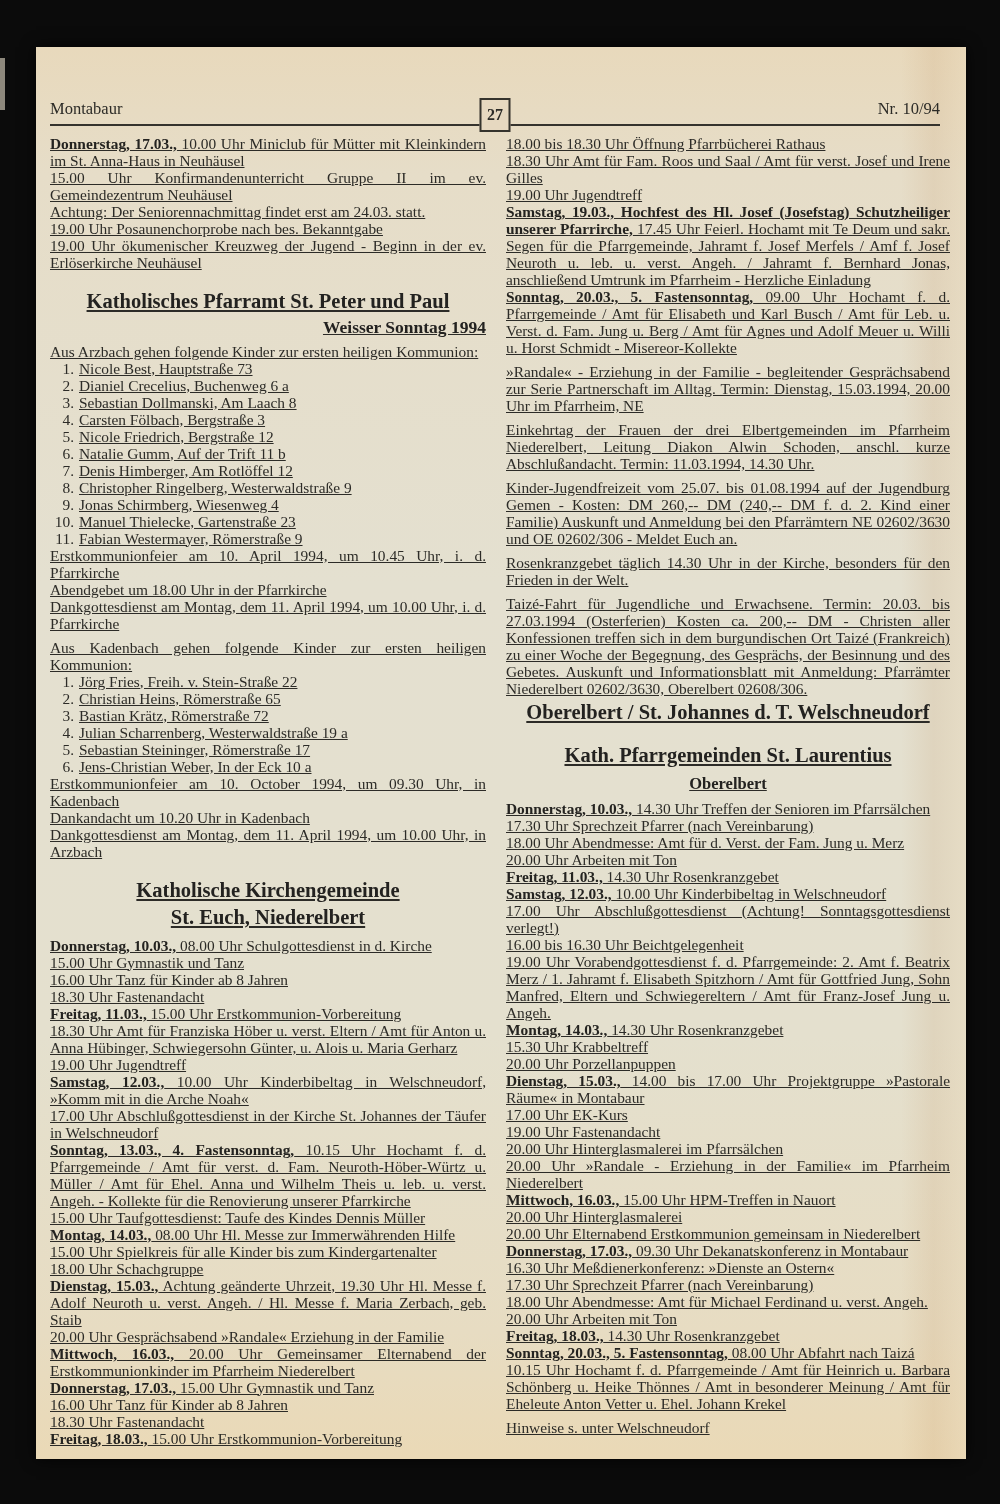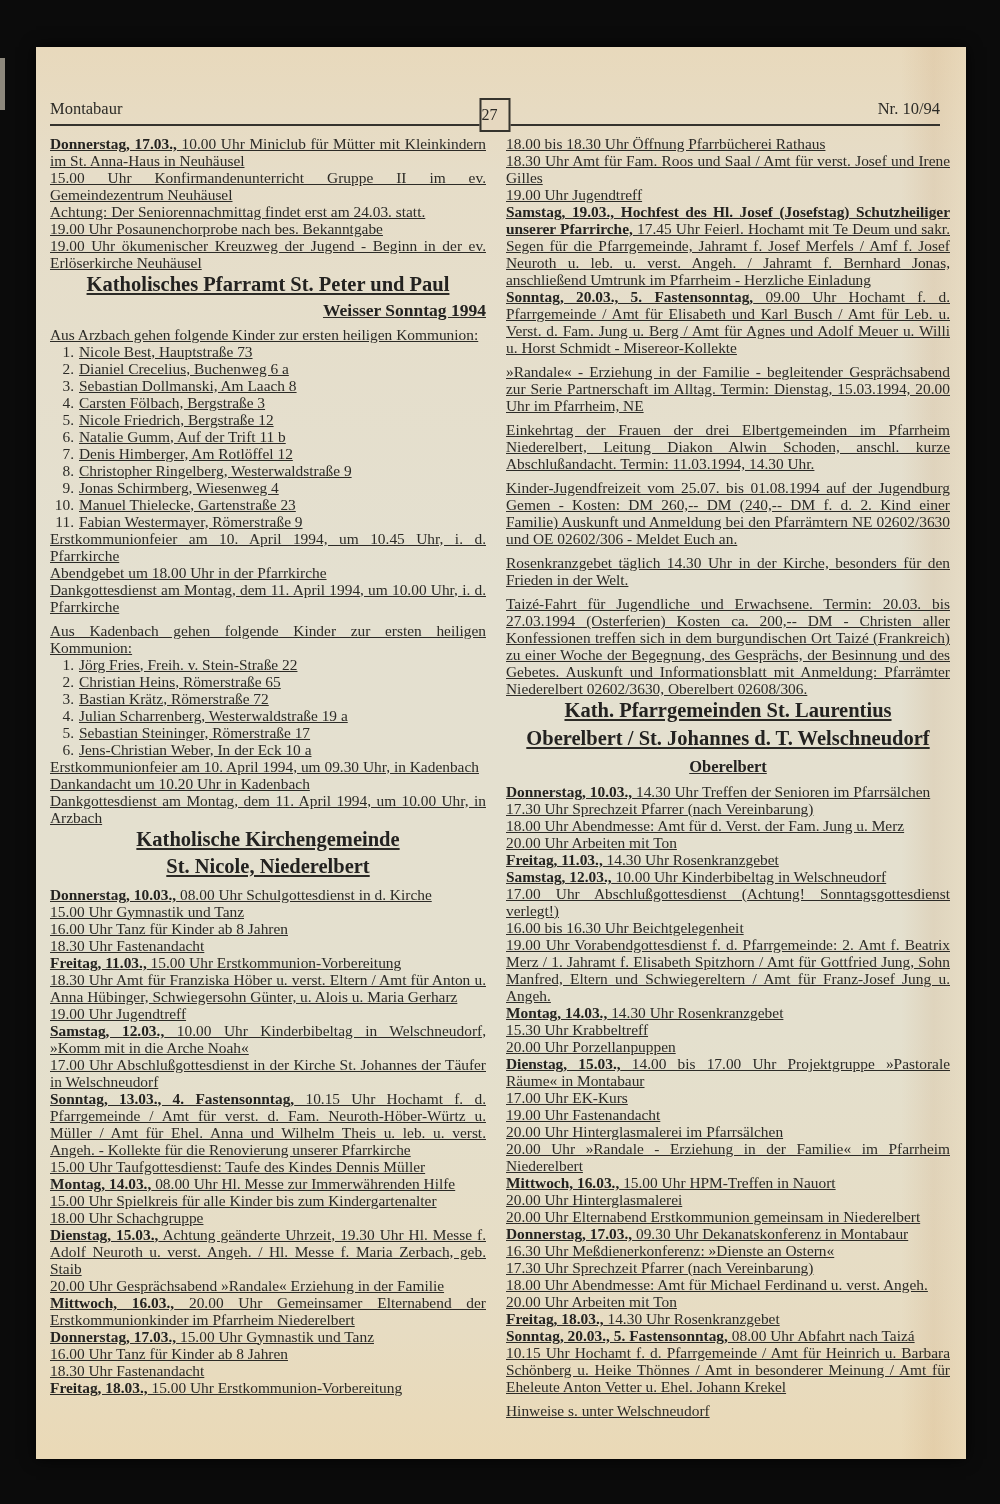--- a/index.html
+++ b/index.html
@@ -26,43 +26,44 @@
     padding-bottom:5px;
     border-bottom:2.5px solid #35332d;
     font-size:16.5px;
     gap:24px;
   }
   .page-box{
     position:absolute;left:50%;transform:translateX(-50%);bottom:-8px;
     width:27px;height:30px;
     border:2px solid #35332d;
     background:#e6d8c0;
-    display:flex;align-items:center;justify-content:flex-start;
+    display:flex;align-items:center;justify-content:center;
     font-size:16px;
+    font-weight:bold;
   }
   .content{
     display:flex;gap:20px;
     padding:9px 26px 0 14px;
     font-size:15.4px;line-height:17px;text-decoration:underline;
   }
   .col{width:436px;flex:0 0 auto;}
   .col.right{width:444px;}
   .p{text-align:justify;text-align-last:left;}
   .li{padding-left:29px;text-indent:-29px;}
   .li .num{display:inline-block;width:24px;text-align:right;margin-right:5px;text-indent:0;}
   .h1{
     font-weight:bold;text-align:center;
     font-size:20.5px;line-height:23.5px;
     margin-top:4px;margin-bottom:3px;
     color:#232220;
   }
   .h2{font-weight:bold;text-align:right;font-size:17.5px;line-height:20px;margin-bottom:6px;color:#232220;}
   .h3{font-weight:bold;text-align:center;font-size:16.5px;line-height:19px;color:#232220;}
   .mt1{margin-top:7px;}
-  .mt3{margin-top:2px;}
+  .mt3{margin-top:19px;}
   b{font-weight:bold;color:#242320;}
 </style>
 </head>
 <body>
 
 <div class="edge-sliver"></div>
 
 <div class="paper">
   <div class="header">
     <span>Montabaur</span>
@@ -95,25 +96,25 @@
         <div class="p">Erstkommunionfeier am 10. April 1994, um 10.45 Uhr, i. d. Pfarrkirche</div>
         <div class="p">Abendgebet um 18.00 Uhr in der Pfarrkirche</div>
         <div class="p">Dankgottesdienst am Montag, dem 11. April 1994, um 10.00 Uhr, i. d. Pfarrkirche</div>
         <div class="p mt1">Aus Kadenbach gehen folgende Kinder zur ersten heiligen Kommunion:</div>
         <div class="li"><span class="num">1.</span>Jörg Fries, Freih. v. Stein-Straße 22</div>
         <div class="li"><span class="num">2.</span>Christian Heins, Römerstraße 65</div>
         <div class="li"><span class="num">3.</span>Bastian Krätz, Römerstraße 72</div>
         <div class="li"><span class="num">4.</span>Julian Scharrenberg, Westerwaldstraße 19 a</div>
         <div class="li"><span class="num">5.</span>Sebastian Steininger, Römerstraße 17</div>
         <div class="li"><span class="num">6.</span>Jens-Christian Weber, In der Eck 10 a</div>
-        <div class="p">Erstkommunionfeier am 10. April 1994, um 09.30 Uhr, in Kadenbach</div>
+        <div class="p">Erstkommunionfeier am 10. October 1994, um 09.30 Uhr, in Kadenbach</div>
         <div class="p">Dankandacht um 10.20 Uhr in Kadenbach</div>
         <div class="p">Dankgottesdienst am Montag, dem 11. April 1994, um 10.00 Uhr, in Arzbach</div>
         <div class="h1 mt3">Katholische Kirchengemeinde</div>
-        <div class="h1">St. Nicole, Niederelbert</div>
+        <div class="h1">St. Euch, Niederelbert</div>
         <div class="p mt1"><b>Donnerstag, 10.03.,</b> 08.00 Uhr Schulgottesdienst in d. Kirche</div>
         <div class="p">15.00 Uhr Gymnastik und Tanz</div>
         <div class="p">16.00 Uhr Tanz für Kinder ab 8 Jahren</div>
         <div class="p">18.30 Uhr Fastenandacht</div>
         <div class="p"><b>Freitag, 11.03.,</b> 15.00 Uhr Erstkommunion-Vorbereitung</div>
         <div class="p">18.30 Uhr Amt für Franziska Höber u. verst. Eltern / Amt für Anton u. Anna Hübinger, Schwiegersohn Günter, u. Alois u. Maria Gerharz</div>
         <div class="p">19.00 Uhr Jugendtreff</div>
         <div class="p"><b>Samstag, 12.03.,</b> 10.00 Uhr Kinderbibeltag in Welschneudorf, »Komm mit in die Arche Noah«</div>
         <div class="p">17.00 Uhr Abschlußgottesdienst in der Kirche St. Johannes der Täufer in Welschneudorf</div>
         <div class="p"><b>Sonntag, 13.03., 4. Fastensonntag,</b> 10.15 Uhr Hochamt f. d. Pfarrgemeinde / Amt für verst. d. Fam. Neuroth-Höber-Würtz u. Müller / Amt für Ehel. Anna und Wilhelm Theis u. leb. u. verst. Angeh. - Kollekte für die Renovierung unserer Pfarrkirche</div>
@@ -133,22 +134,22 @@
         <div class="p">18.00 bis 18.30 Uhr Öffnung Pfarrbücherei Rathaus</div>
         <div class="p">18.30 Uhr Amt für Fam. Roos und Saal / Amt für verst. Josef und Irene Gilles</div>
         <div class="p">19.00 Uhr Jugendtreff</div>
         <div class="p"><b>Samstag, 19.03., Hochfest des Hl. Josef (Josefstag) Schutzheiliger unserer Pfarrirche,</b> 17.45 Uhr Feierl. Hochamt mit Te Deum und sakr. Segen für die Pfarrgemeinde, Jahramt f. Josef Merfels / Amf f. Josef Neuroth u. leb. u. verst. Angeh. / Jahramt f. Bernhard Jonas, anschließend Umtrunk im Pfarrheim - Herzliche Einladung</div>
         <div class="p"><b>Sonntag, 20.03., 5. Fastensonntag,</b> 09.00 Uhr Hochamt f. d. Pfarrgemeinde / Amt für Elisabeth und Karl Busch / Amt für Leb. u. Verst. d. Fam. Jung u. Berg / Amt für Agnes und Adolf Meuer u. Willi u. Horst Schmidt - Misereor-Kollekte</div>
         <div class="p mt1">»Randale« - Erziehung in der Familie - begleitender Gesprächsabend zur Serie Partnerschaft im Alltag. Termin: Dienstag, 15.03.1994, 20.00 Uhr im Pfarrheim, NE</div>
         <div class="p mt1">Einkehrtag der Frauen der drei Elbertgemeinden im Pfarrheim Niederelbert, Leitung Diakon Alwin Schoden, anschl. kurze Abschlußandacht. Termin: 11.03.1994, 14.30 Uhr.</div>
         <div class="p mt1">Kinder-Jugendfreizeit vom 25.07. bis 01.08.1994 auf der Jugendburg Gemen - Kosten: DM 260,-- DM (240,-- DM f. d. 2. Kind einer Familie) Auskunft und Anmeldung bei den Pfarrämtern NE 02602/3630 und OE 02602/306 - Meldet Euch an.</div>
         <div class="p mt1">Rosenkranzgebet täglich 14.30 Uhr in der Kirche, besonders für den Frieden in der Welt.</div>
         <div class="p mt1">Taizé-Fahrt für Jugendliche und Erwachsene. Termin: 20.03. bis 27.03.1994 (Osterferien) Kosten ca. 200,-- DM - Christen aller Konfessionen treffen sich in dem burgundischen Ort Taizé (Frankreich) zu einer Woche der Begegnung, des Gesprächs, der Besinnung und des Gebetes. Auskunft und Informationsblatt mit Anmeldung: Pfarrämter Niederelbert 02602/3630, Oberelbert 02608/306.</div>
+        <div class="h1">Oberelbert / St. Johannes d. T. Welschneudorf</div>
         <div class="h1 mt3">Kath. Pfarrgemeinden St. Laurentius</div>
-        <div class="h1">Oberelbert / St. Johannes d. T. Welschneudorf</div>
         <div class="h3 mt1">Oberelbert</div>
         <div class="p mt1"><b>Donnerstag, 10.03.,</b> 14.30 Uhr Treffen der Senioren im Pfarrsälchen</div>
         <div class="p">17.30 Uhr Sprechzeit Pfarrer (nach Vereinbarung)</div>
         <div class="p">18.00 Uhr Abendmesse: Amt für d. Verst. der Fam. Jung u. Merz</div>
         <div class="p">20.00 Uhr Arbeiten mit Ton</div>
         <div class="p"><b>Freitag, 11.03.,</b> 14.30 Uhr Rosenkranzgebet</div>
         <div class="p"><b>Samstag, 12.03.,</b> 10.00 Uhr Kinderbibeltag in Welschneudorf</div>
         <div class="p">17.00 Uhr Abschlußgottesdienst (Achtung! Sonntagsgottesdienst verlegt!)</div>
         <div class="p">16.00 bis 16.30 Uhr Beichtgelegenheit</div>
         <div class="p">19.00 Uhr Vorabendgottesdienst f. d. Pfarrgemeinde: 2. Amt f. Beatrix Merz / 1. Jahramt f. Elisabeth Spitzhorn / Amt für Gottfried Jung, Sohn Manfred, Eltern und Schwiegereltern / Amt für Franz-Josef Jung u. Angeh.</div>

